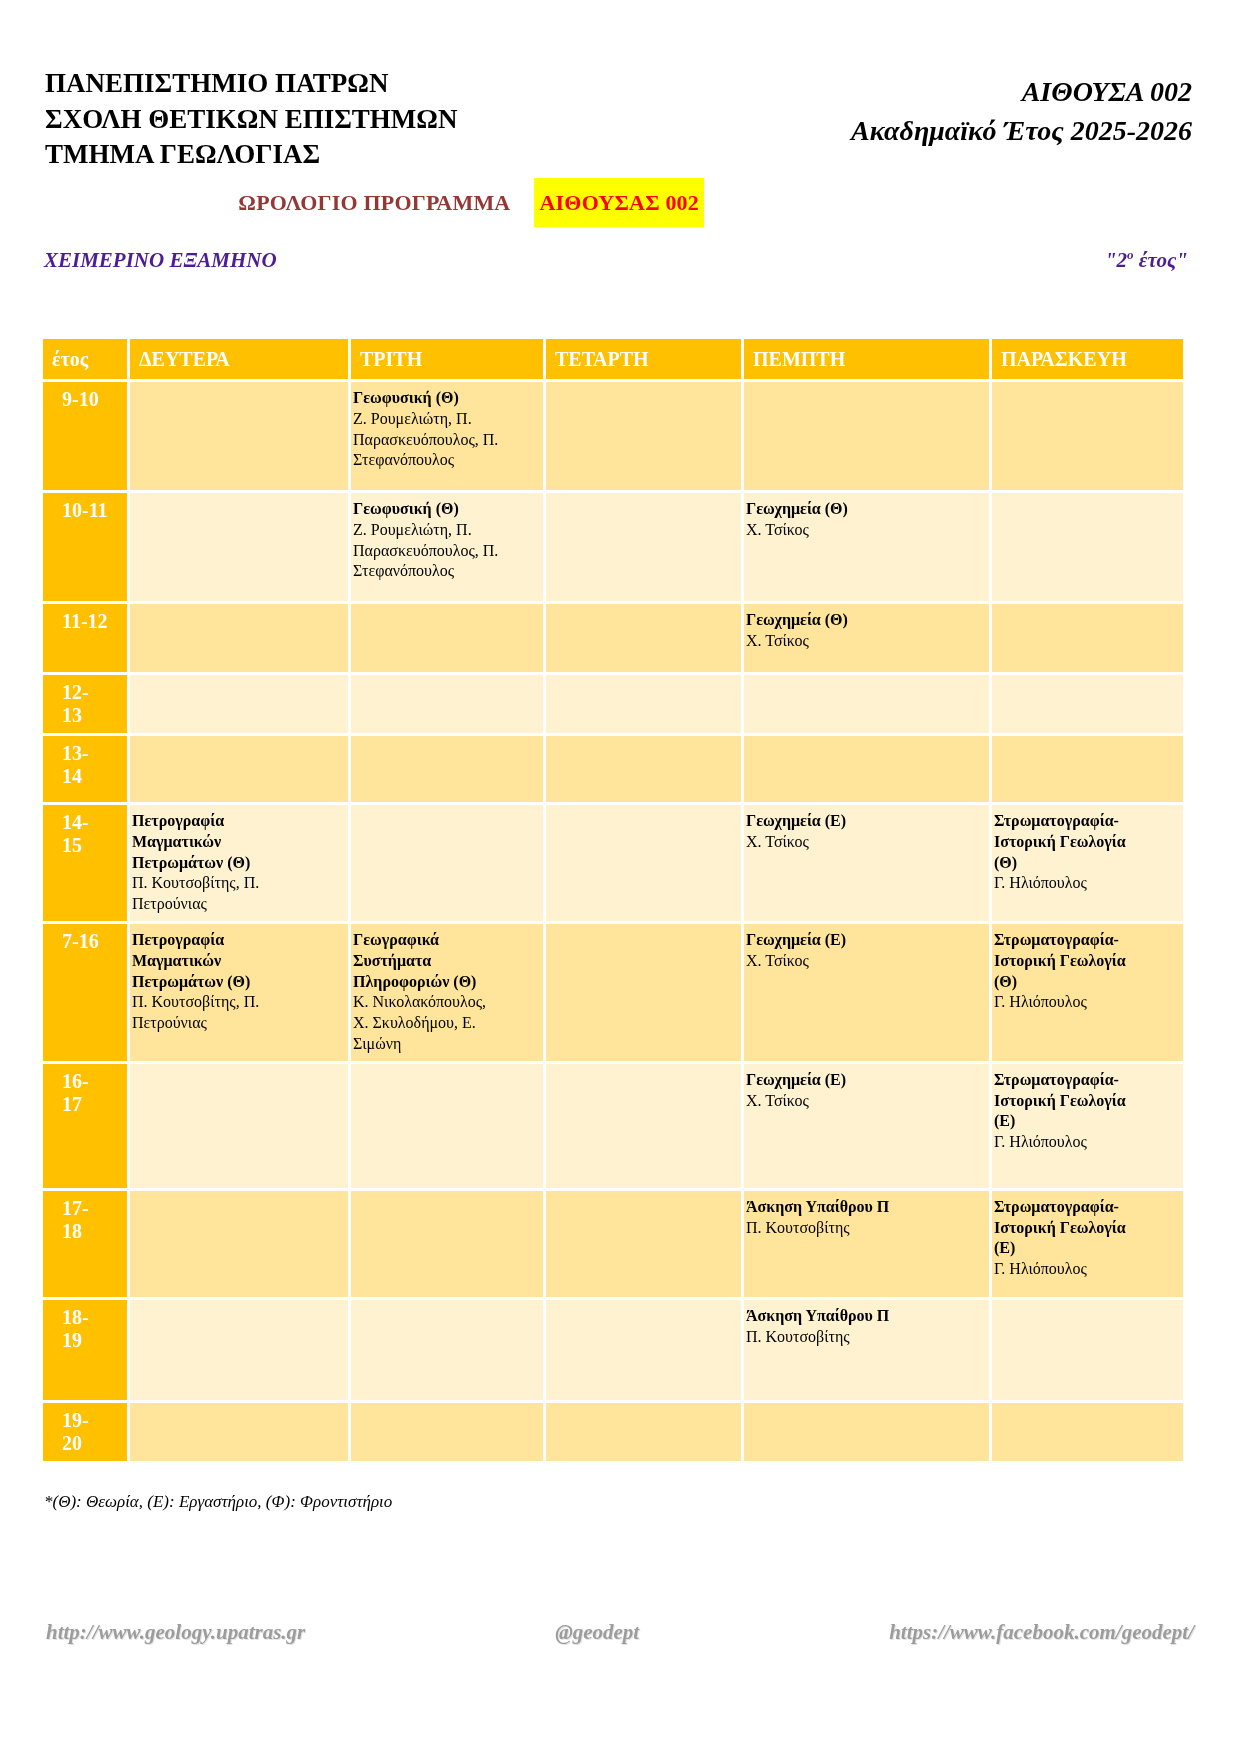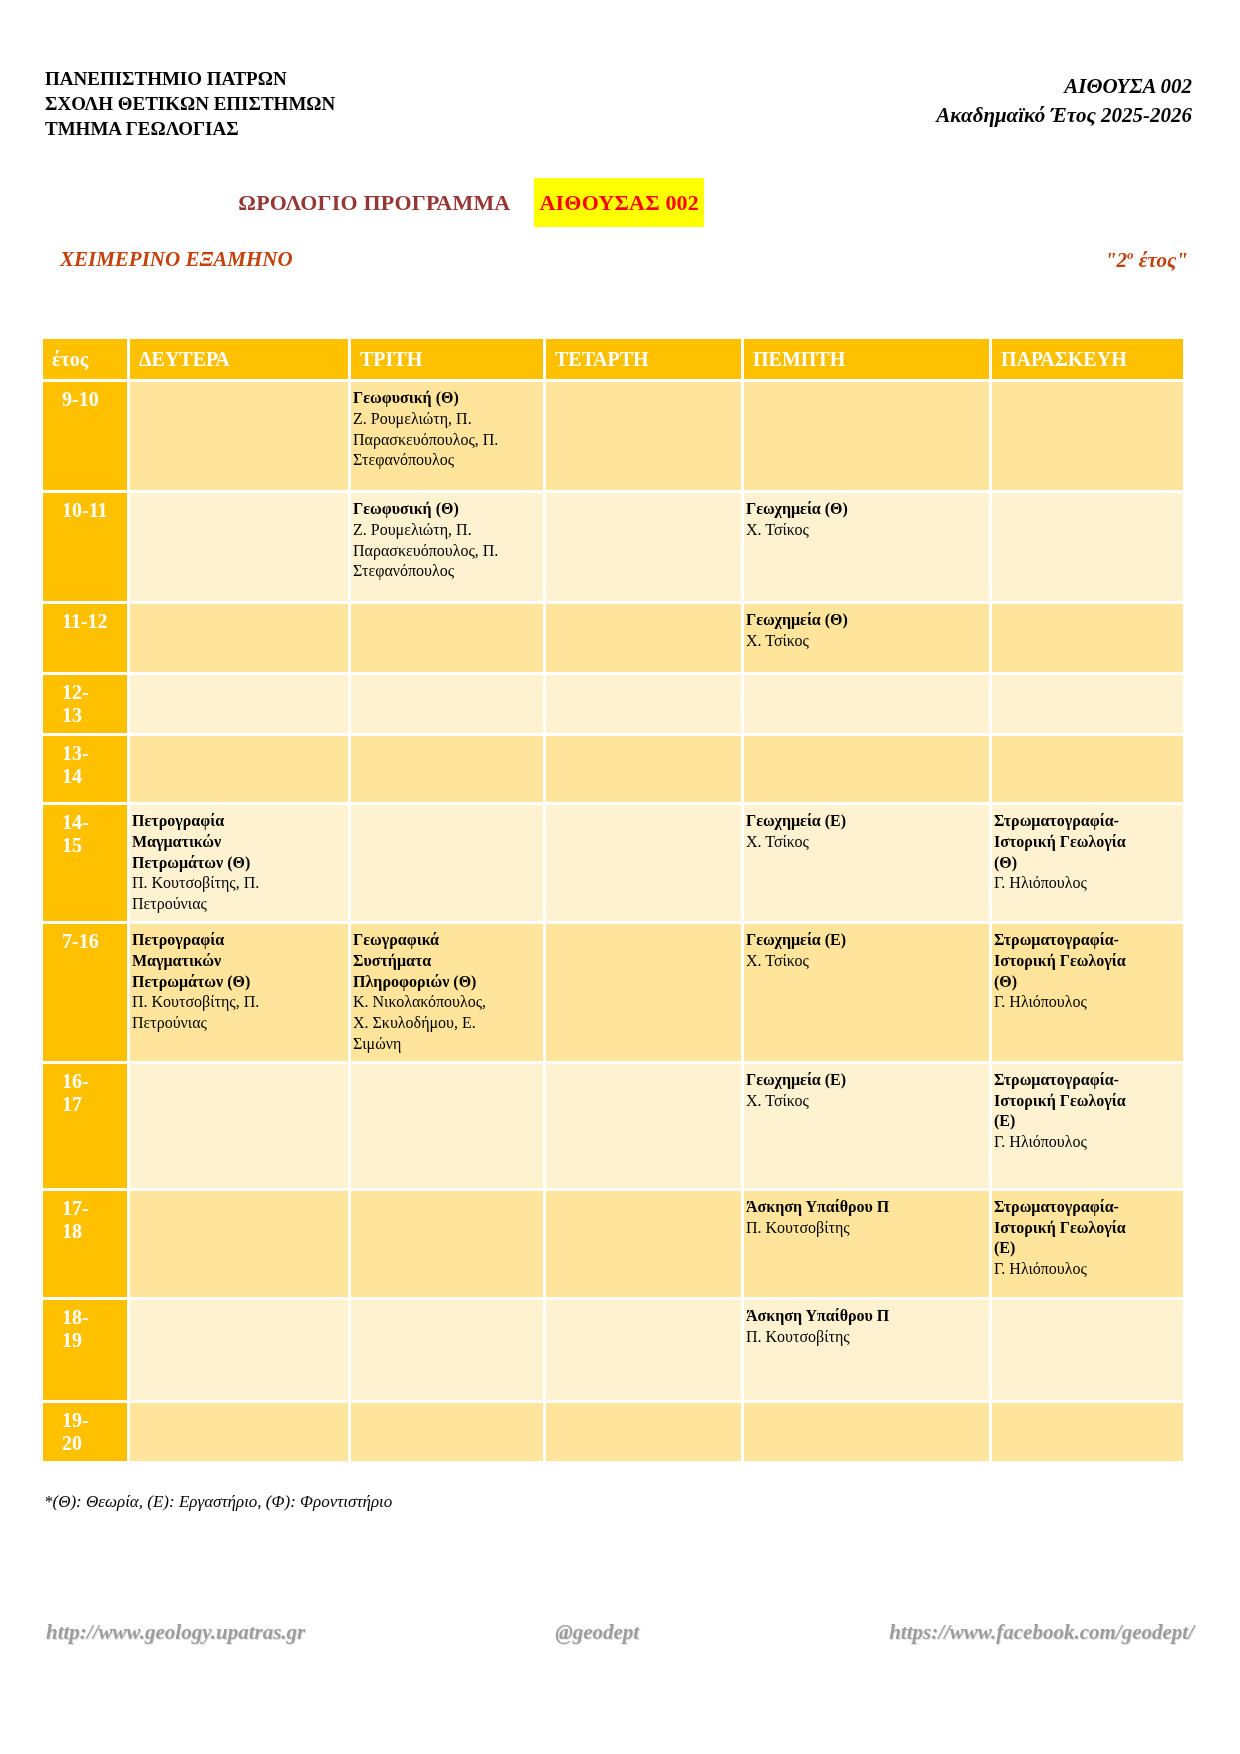--- a/index.html
+++ b/index.html
@@ -1,29 +1,29 @@
 <!DOCTYPE html>
 <html><head>
 <meta charset="utf-8">
 <style>
   html,body{margin:0;padding:0;background:#fff;}
   .page{
     position:relative;width:1240px;height:1754px;background:#ffffff;
     font-family:"Liberation Serif",serif;color:#000;overflow:hidden;
   }
   
-  .org{position:absolute;left:45px;top:66px;font-weight:bold;font-size:19px;line-height:1.32;}
-  
-  .room-meta{position:absolute;right:48px;top:72px;text-align:right;font-weight:bold;font-style:italic;font-size:21px;line-height:1.4;}
+  .org{position:absolute;left:45px;top:66px;font-weight:bold;font-size:27px;line-height:1.32;}
+  
+  .room-meta{position:absolute;right:48px;top:72px;text-align:right;font-weight:bold;font-style:italic;font-size:28px;line-height:1.4;}
   
   .title-line{position:absolute;top:190px;left:0;width:76%;text-align:center;font-size:22px;font-weight:bold;letter-spacing:.2px;}
   .title-main{color:#953735;}
   .title-room{color:#FF0000;background:#FFFF00;padding:12px 5px;margin-left:24px;}
   
-  .subtitle-row{position:absolute;top:247px;left:44px;right:52px;display:flex;justify-content:space-between;align-items:flex-start;font-weight:bold;font-style:italic;font-size:21px;color:#c2410c;margin-left:16px;}
+  .subtitle-row{position:absolute;top:247px;left:44px;right:52px;display:flex;justify-content:space-between;align-items:center;font-weight:bold;font-style:italic;font-size:21px;color:#4c1d95;}
   .yr-sup{font-size:13px;}
   
   table.schedule{position:absolute;left:40px;top:336px;border-collapse:separate;border-spacing:3px;table-layout:fixed;}
   table.schedule th{
     background:#FFC000;color:#fff;font-weight:bold;font-size:20px;
     text-align:left;vertical-align:middle;padding:5px 9px;height:30px;white-space:nowrap;
   }
   td.time{
     background:#FFC000;color:#fff;font-weight:bold;font-size:20px;
     text-align:left;vertical-align:top;padding:6px 19px;

